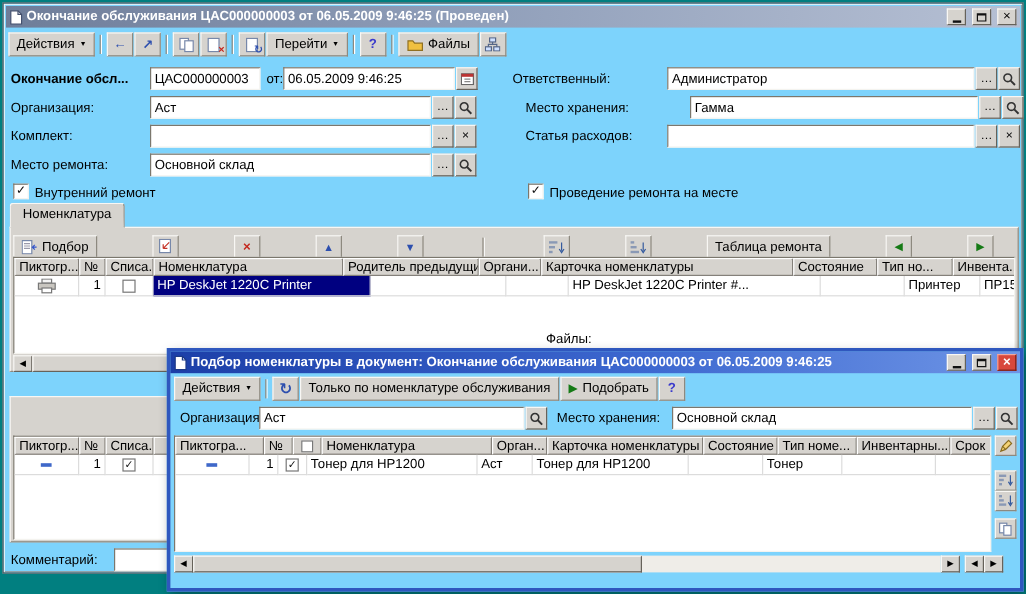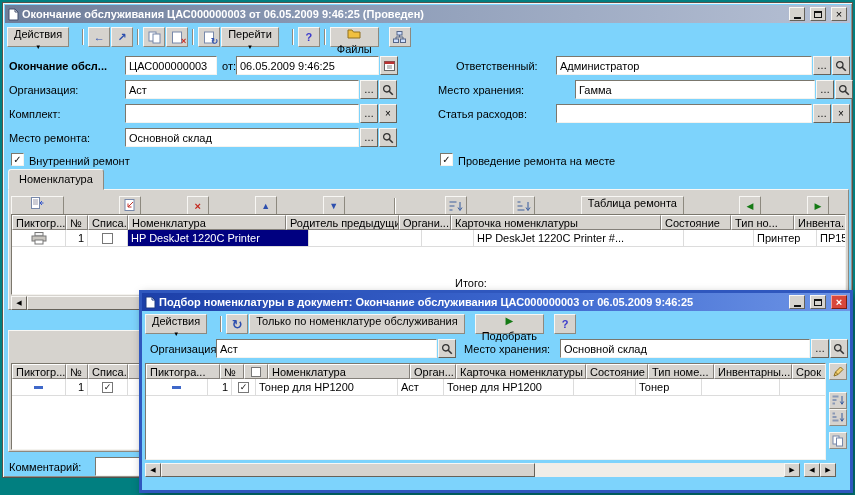--- a/index.html
+++ b/index.html
@@ -18,21 +18,21 @@
   .capbtn{flex:0 0 auto;width:16px;height:14px;background:#d6d3ce;border:1px solid;
     border-color:#f8f7f4 #66625a #66625a #f8f7f4;display:flex;align-items:center;justify-content:center;
     color:#000;font-weight:normal;margin-left:2px;}
   .capbtn.redbtn{background:#d8483c;color:#fff;border-color:#f0a79e #7c1f14 #7c1f14 #f0a79e;font-weight:bold;}
   .g-min{width:7px;height:2px;background:#111;margin-top:7px;}
   .g-max{width:8px;height:7px;border:1px solid #111;border-top-width:2px;}
   .g-x{font-size:11px;line-height:1;}
   .toolbar{position:absolute;display:flex;align-items:center;}
   .tb1{left:4px;top:23px;width:843px;height:22px;}
   .flat{display:flex;align-items:center;gap:4px;height:20px;padding:0 6px;background:#d6d3ce;border:1px solid;
-    border-color:#f8f7f4 #8d897f #8d897f #f8f7f4;margin-right:10px;white-space:nowrap;flex-direction:column;}
+    border-color:#f8f7f4 #8d897f #8d897f #f8f7f4;margin-right:1px;white-space:nowrap;}
   .iconbtn{flex:0 0 auto;width:22px;height:20px;display:flex;align-items:center;justify-content:center;
     background:#d6d3ce;border:1px solid;border-color:#f8f7f4 #8d897f #8d897f #f8f7f4;margin-right:1px;}
   .iconbtn-sm{position:absolute;width:18px;height:17px;display:flex;align-items:center;justify-content:center;
     background:#d6d3ce;border:1px solid;border-color:#f8f7f4 #8d897f #8d897f #f8f7f4;}
   .sep{flex:0 0 auto;width:0;height:16px;border-left:1px solid #8d897f;border-right:1px solid #fff;margin:0 4px 0 3px;}
   .caret{font-size:6px;line-height:1;}
   .blue{color:#2d4fae;font-weight:bold;}
   .green{color:#157a15;}
   .redg{color:#c4281e;font-weight:bold;}
   .lbl{position:absolute;white-space:nowrap;line-height:15px;}
@@ -178,21 +178,21 @@
         <span style="display:inline-flex">
           <svg width="11" height="11">
               <rect x="0.5" y="1.5" width="10" height="9" fill="#fff" stroke="#666"></rect>
               <rect x="0.5" y="1.5" width="10" height="2.5" fill="#b33"></rect>
               <line x1="3" y1="6" x2="8" y2="6" stroke="#888"></line>
               <line x1="3" y1="8" x2="8" y2="8" stroke="#888"></line>
             </svg>
         </span>
       </span>
     </div>
-    <span class="lbl" style="left:453px;top:56px">Ответственный:</span>
+    <span class="lbl" style="left:424px;top:56px">Ответственный:</span>
     <div class="field" style="left:553px;top:53px;width:294px">
       <div class="inp">Администратор</div>
       <span class="sq">
           <span>…</span>
         </span>
       <span class="sq">
         <span style="display:inline-flex">
           <svg width="12" height="12">
               <circle cx="4.8" cy="4.8" r="3.2" fill="none" stroke="#333" stroke-width="1.3"></circle>
               <line x1="7.2" y1="7.2" x2="10.8" y2="10.8" stroke="#333" stroke-width="1.6"></line>
@@ -378,21 +378,21 @@
               <span class="cbx"></span>
             </div>
           <div class="gc sel" style="width:181px">HP DeskJet 1220C Printer</div>
           <div class="gc" style="width:113px"></div>
           <div class="gc" style="width:52px"></div>
           <div class="gc" style="width:210px">HP DeskJet 1220C Printer #...</div>
           <div class="gc" style="width:70px"></div>
           <div class="gc" style="width:63px">Принтер</div>
           <div class="gc" style="width:53px">ПР15</div>
         </div>
-        <span style="position:absolute;left:443px;top:62px">Итого:</span>
+        <span style="position:absolute;left:443px;top:62px">Файлы:</span>
       </div>
 
       <div class="hscroll" style="left:2px;top:106px;width:835px">
         <span class="sbtn">
             <span>◀</span>
           </span>
         <span class="strack">
             <span class="sthumb" style="left:0;width:65%"></span>
           </span>
         <span class="sbtn">

